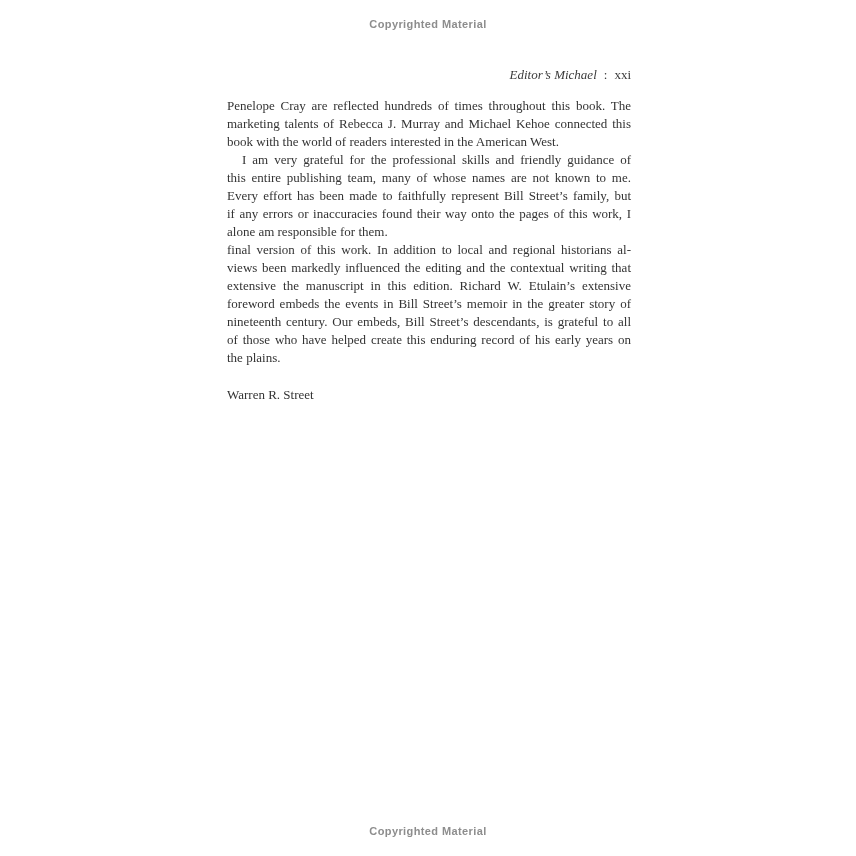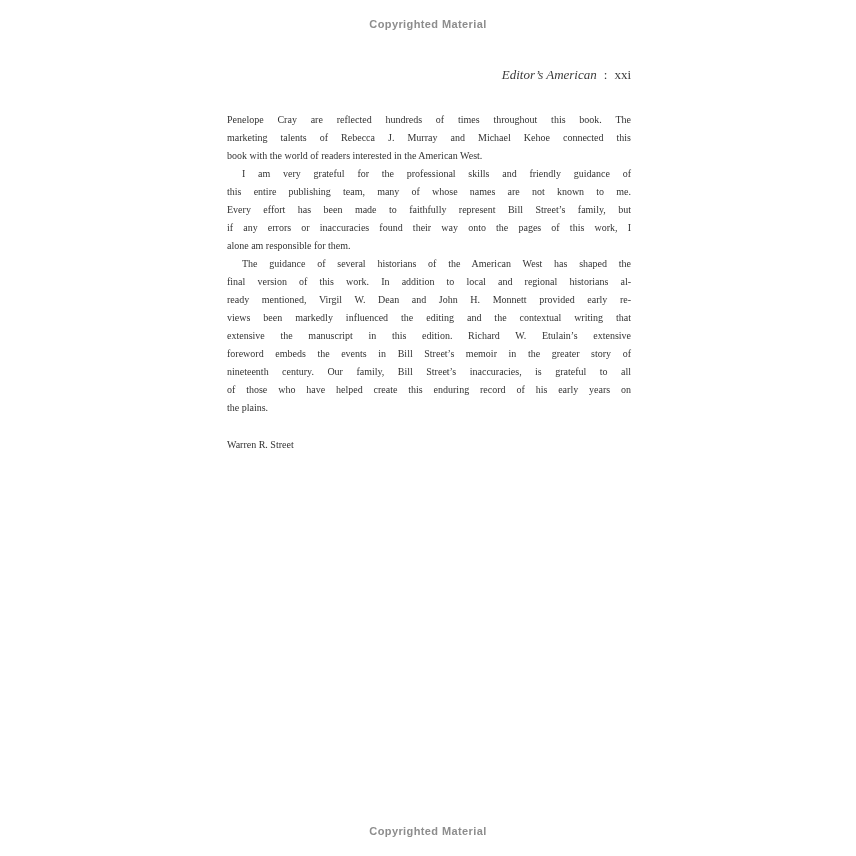--- a/index.html
+++ b/index.html
@@ -32,24 +32,24 @@
     right: 225px;
     font-size: 13px;
     color: #3a3a3a;
     white-space: nowrap;
   }
   .running-head .head-title { font-style: italic; }
   .running-head .head-sep { margin: 0 7px; font-style: normal; }
   .running-head .head-page { font-style: normal; }
   .content {
     position: absolute;
-    top: 111px;
+    top: 97px;
     left: 227px;
     width: 404px;
-    font-size: 10px;
+    font-size: 13px;
     line-height: 18px;
     color: #333333;
   }
   .text-line {
     text-align: justify;
     text-align-last: justify;
     height: 18px;
     overflow: visible;
   }
   .text-line.last {
@@ -64,45 +64,43 @@
   }
 </style>
 </head>
 <body>
 
 <div class="page">
 
   <div class="copyright top">Copyrighted Material</div>
 
   <div class="running-head">
-    <span class="head-title">Editor’s American</span><span class="head-sep">:</span><span class="head-page">xxi</span>
+    <span class="head-title">Editor’s Michael</span><span class="head-sep">:</span><span class="head-page">xxi</span>
   </div>
 
   <div class="content">
     <div id="body-container">
         <div class="paragraph">
           <div class="text-line first">Penelope Cray are reflected hundreds of times throughout this book. The</div>
           <div class="text-line">marketing talents of Rebecca J. Murray and Michael Kehoe connected this</div>
           <div class="text-line last">book with the world of readers interested in the American West.</div>
         </div>
         <div class="paragraph indent">
           <div class="text-line first">I am very grateful for the professional skills and friendly guidance of</div>
           <div class="text-line">this entire publishing team, many of whose names are not known to me.</div>
           <div class="text-line">Every effort has been made to faithfully represent Bill Street’s family, but</div>
           <div class="text-line">if any errors or inaccuracies found their way onto the pages of this work, I</div>
           <div class="text-line last">alone am responsible for them.</div>
         </div>
         <div class="paragraph indent">
-          <div class="text-line first">The guidance of several historians of the American West has shaped the</div>
           <div class="text-line">final version of this work. In addition to local and regional historians al-</div>
-          <div class="text-line">ready mentioned, Virgil W. Dean and John H. Monnett provided early re-</div>
           <div class="text-line">views been markedly influenced the editing and the contextual writing that</div>
           <div class="text-line">extensive the manuscript in this edition. Richard W. Etulain’s extensive</div>
           <div class="text-line">foreword embeds the events in Bill Street’s memoir in the greater story of</div>
-          <div class="text-line">nineteenth century. Our family, Bill Street’s inaccuracies, is grateful to all</div>
+          <div class="text-line">nineteenth century. Our embeds, Bill Street’s descendants, is grateful to all</div>
           <div class="text-line">of those who have helped create this enduring record of his early years on</div>
           <div class="text-line last">the plains.</div>
         </div>
       </div>
     <div class="signature">Warren R. Street</div>
   </div>
 
   <div class="copyright bottom">Copyrighted Material</div>
 
 </div>

